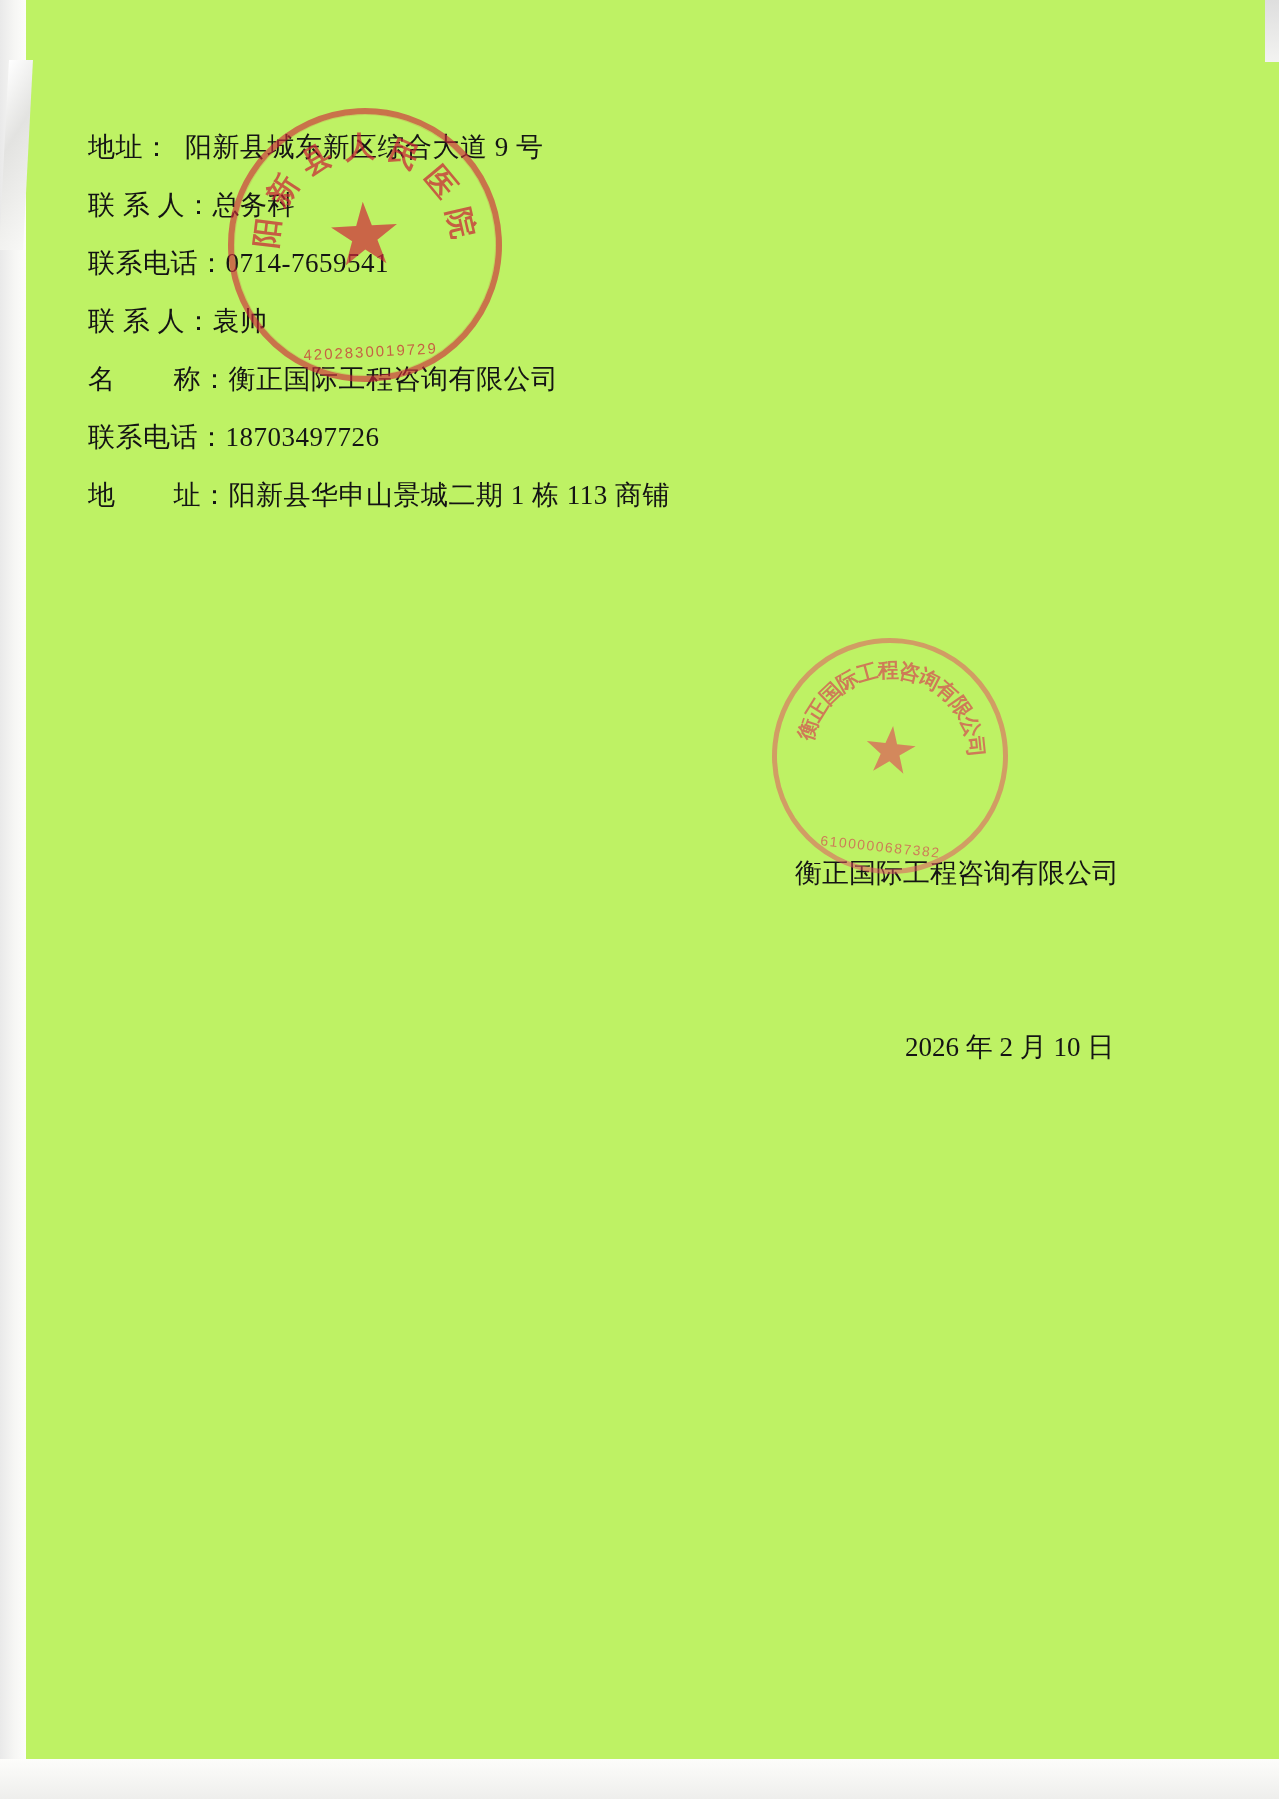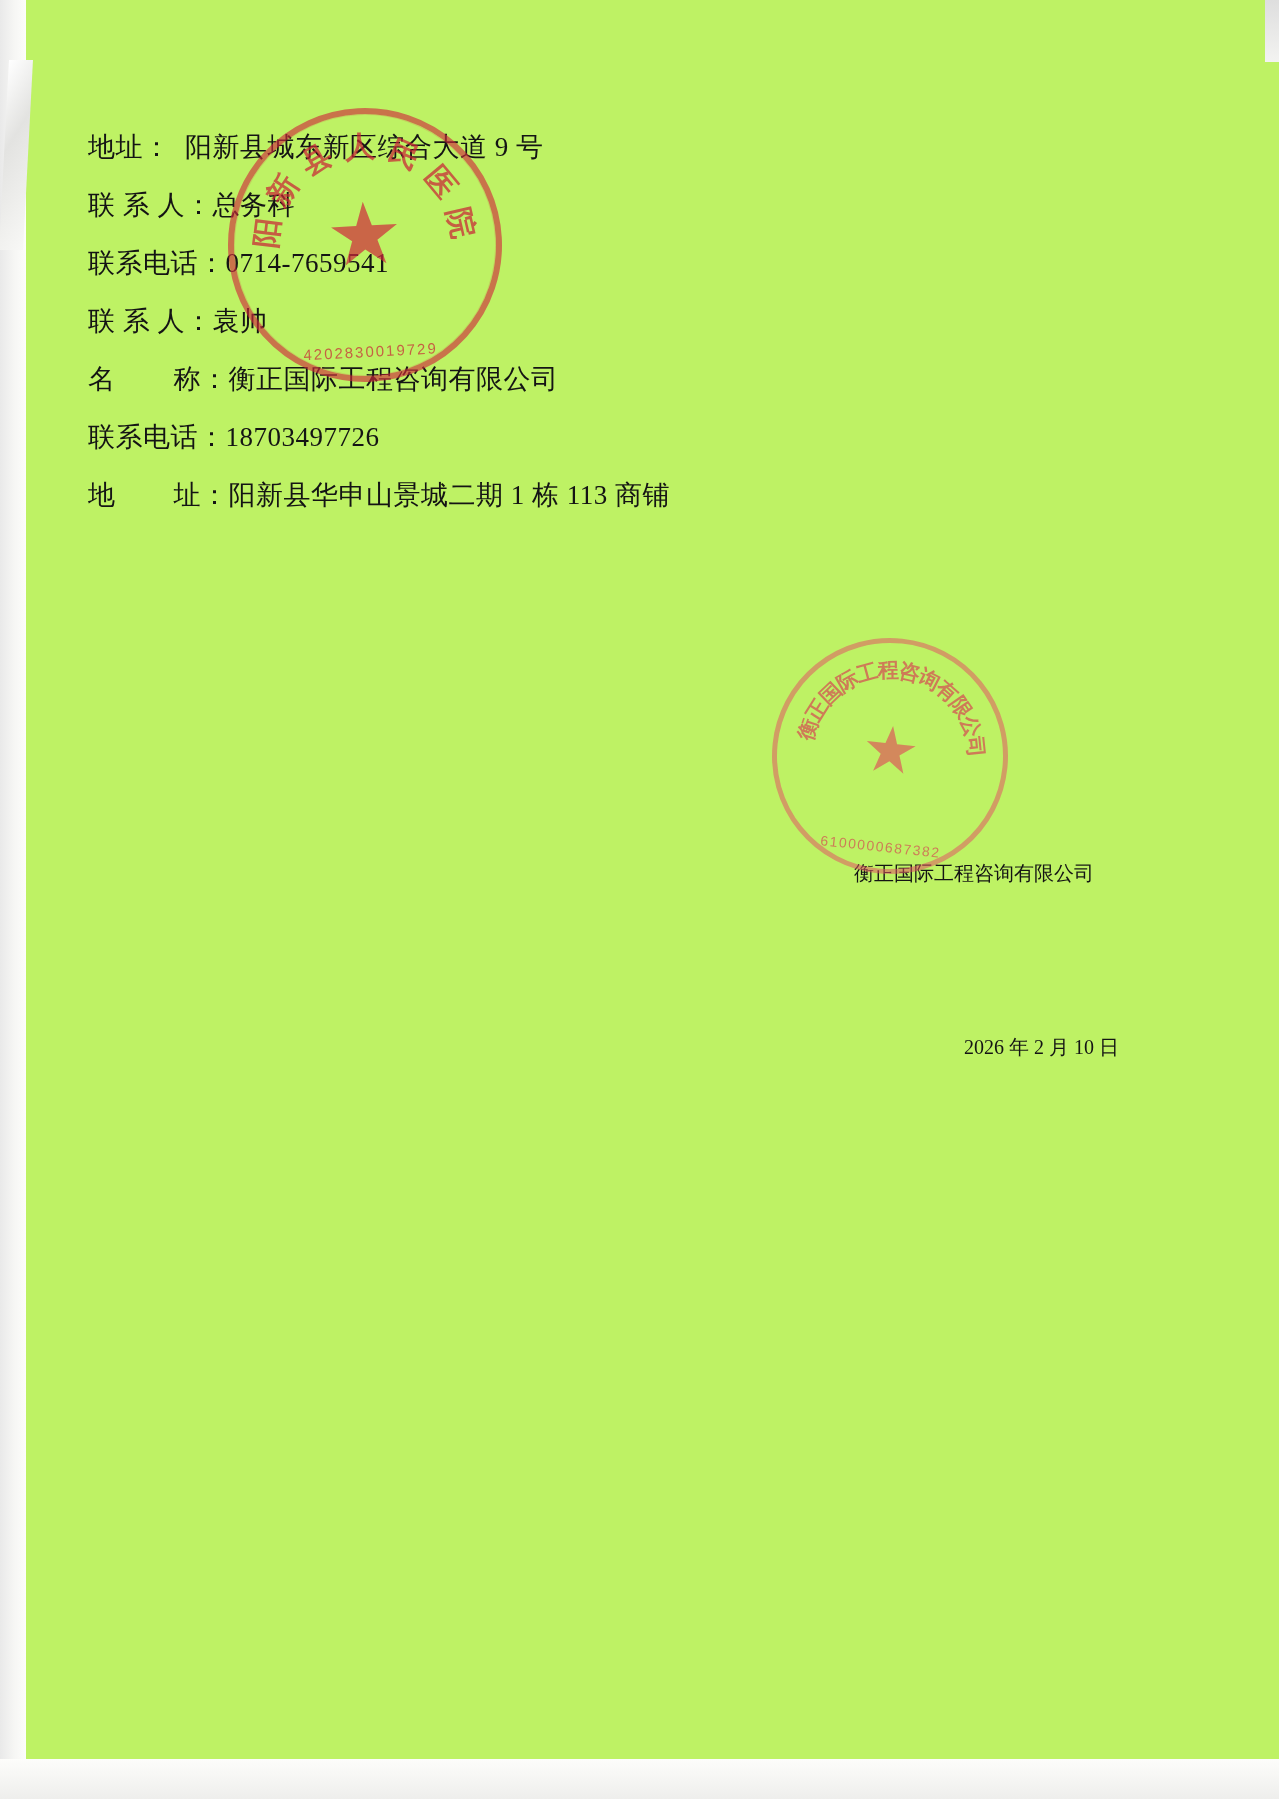--- a/index.html
+++ b/index.html
@@ -69,21 +69,21 @@
   .line.tight {
     letter-spacing: 0.2px;
   }
 
   
   .sign-block {
     position: absolute;
     right: 160px;
     top: 728px;
     text-align: left;
-    font-size: 20px;
+    font-size: 27px;
     line-height: 58px;
     color: #141414;
     white-space: pre;
   }
   .sign-line { display: block; }
   .sign-date { display: block; padding-left: 110px; }
 
   
   .seal {
     position: absolute;

